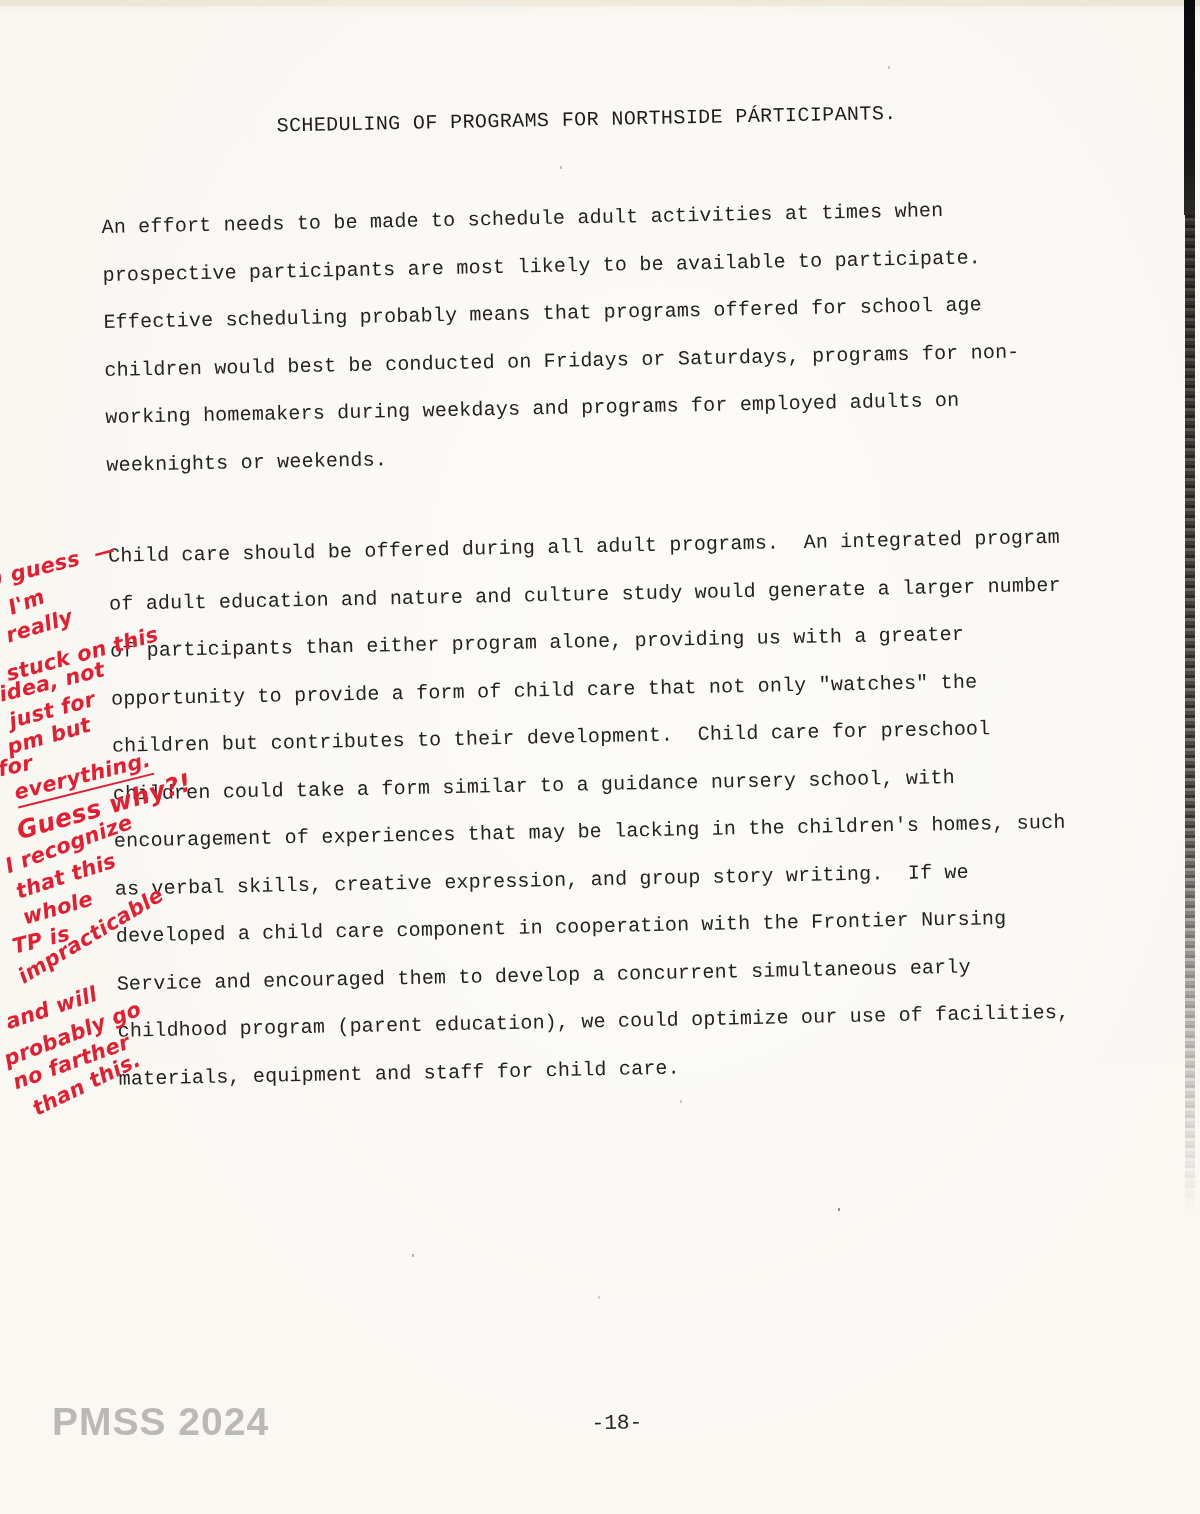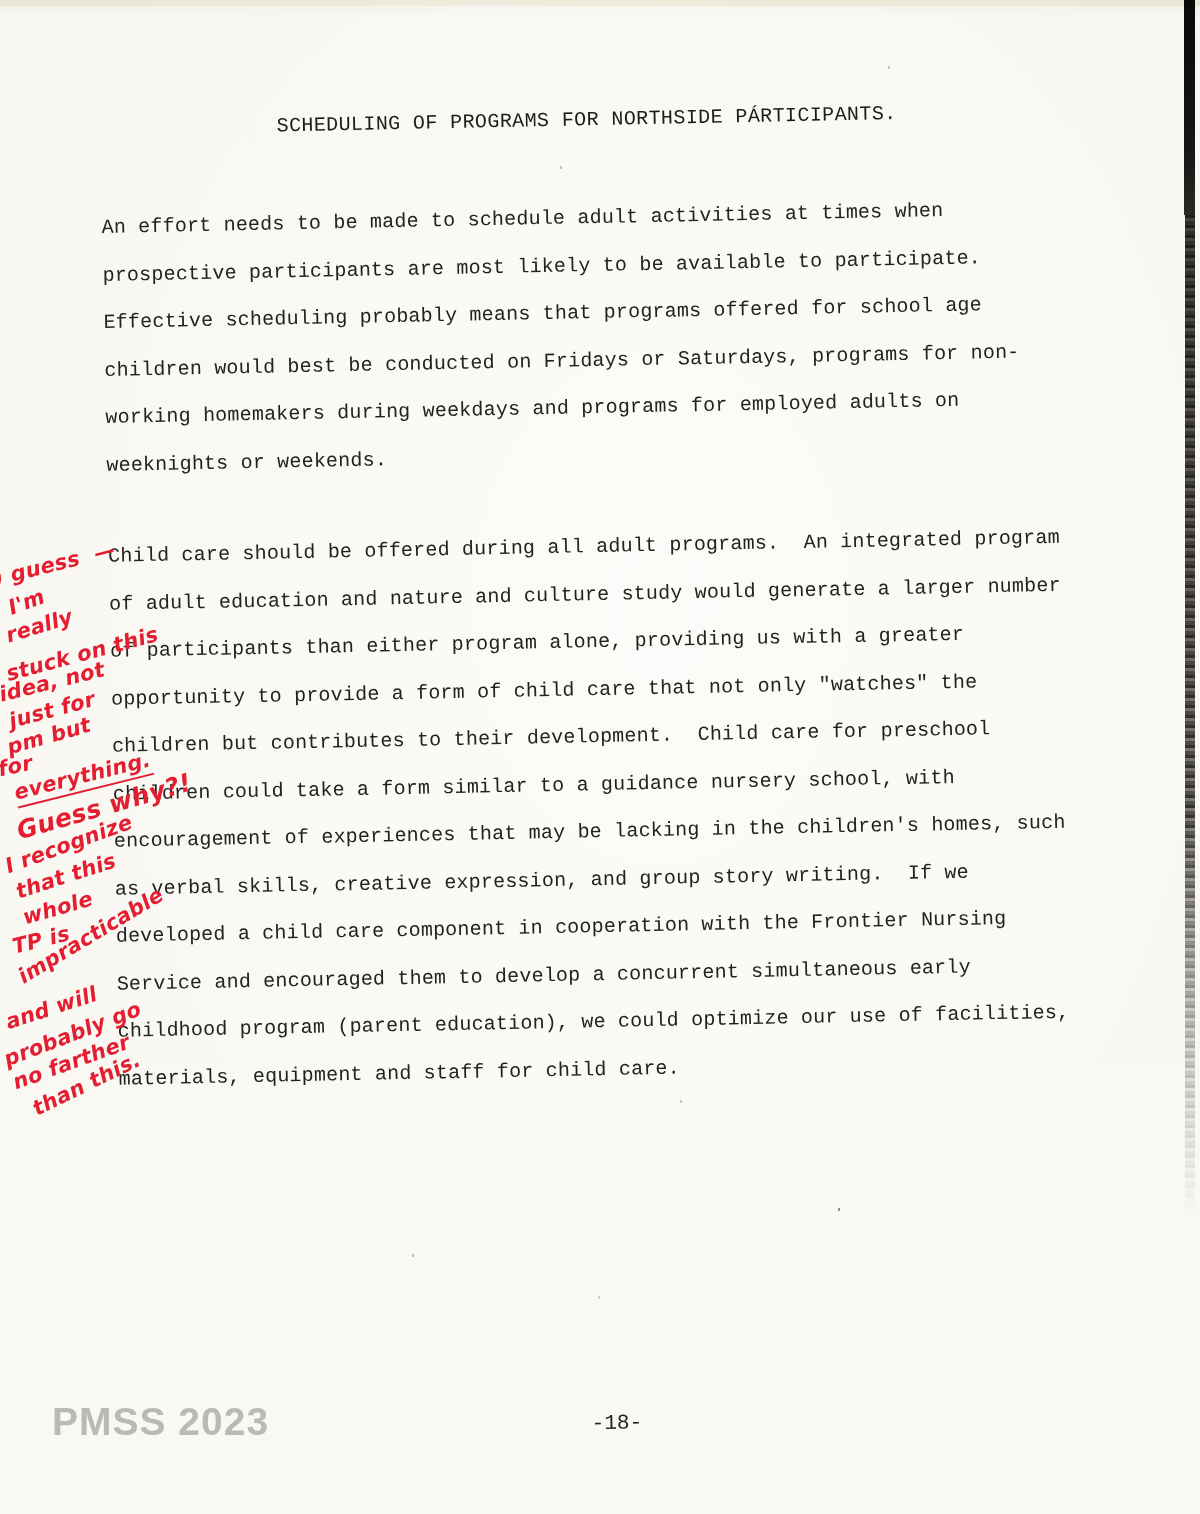--- a/index.html
+++ b/index.html
@@ -137,15 +137,15 @@
     <span>that this</span>
     <span>whole</span>
     <span>TP is</span>
     <span>impracticable</span>
     <span>and will</span>
     <span>probably go</span>
     <span>no farther</span>
     <span>than this.</span>
   </div>
 
-  <div class="watermark">PMSS 2023</div>
+  <div class="watermark">PMSS 2024</div>
 
 </div>
 
 </body></html>

